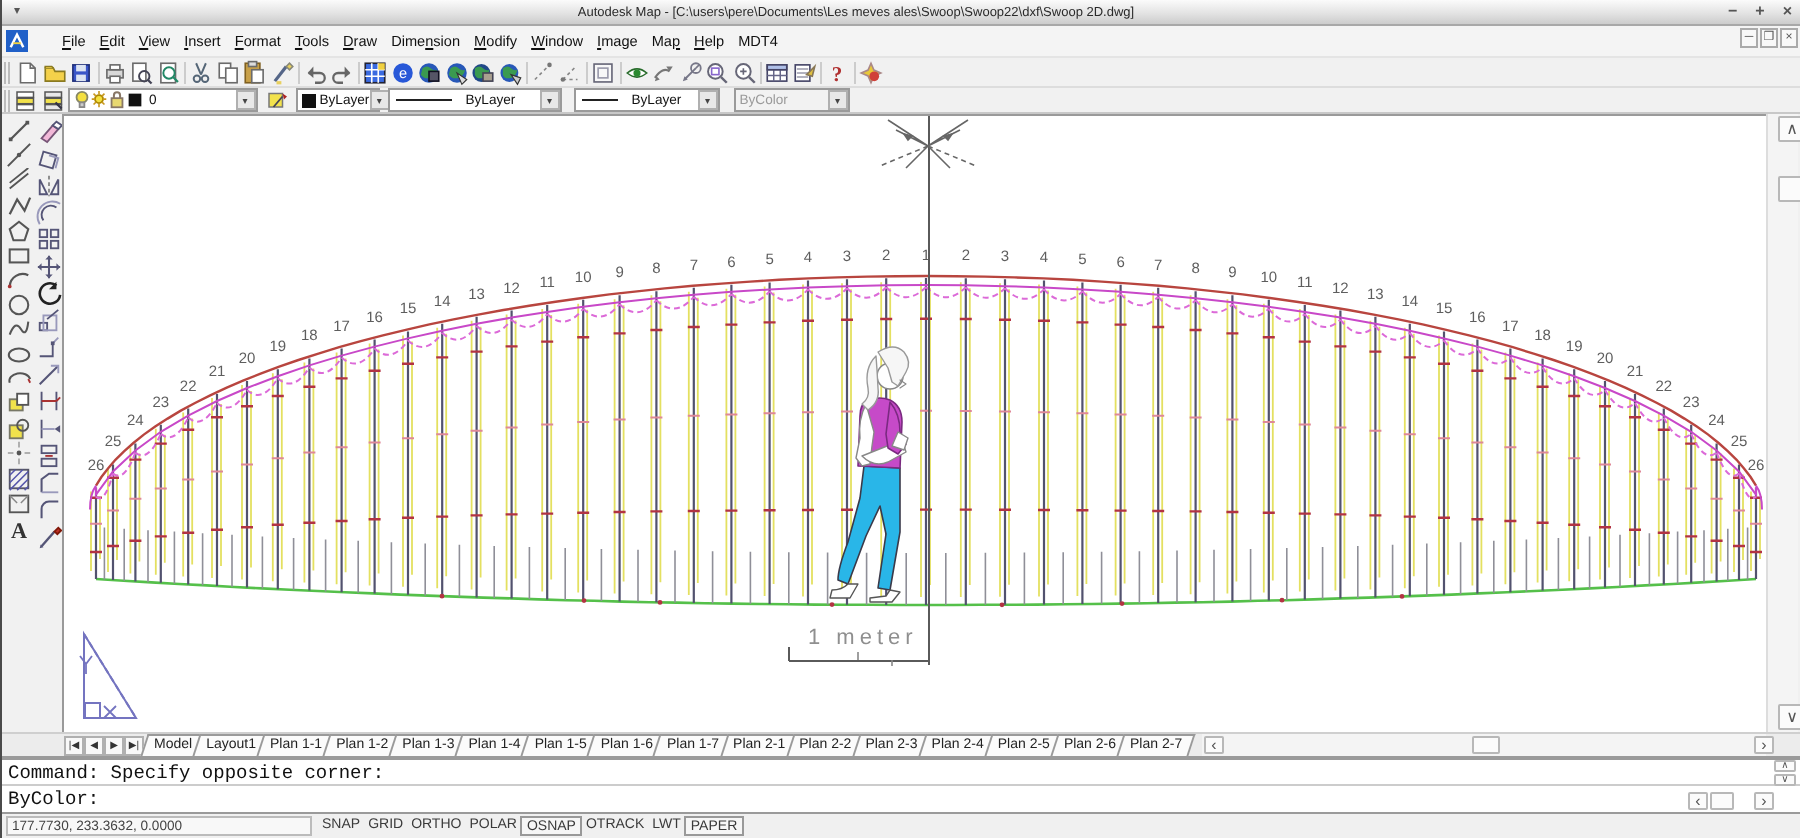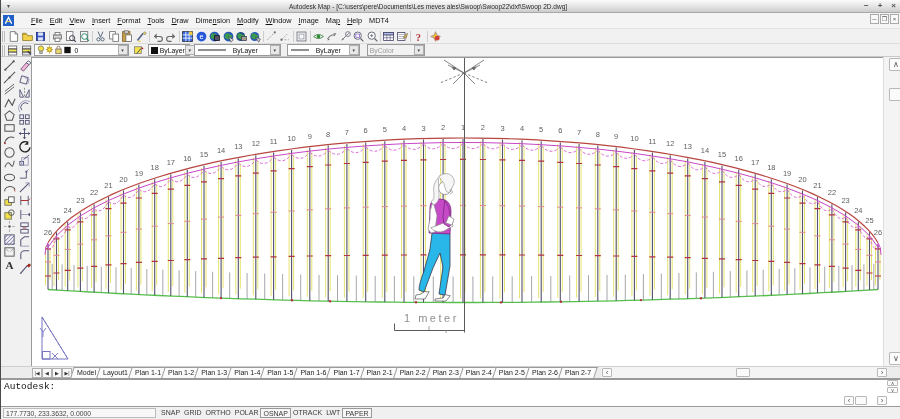--- a/index.html
+++ b/index.html
@@ -585,21 +585,22 @@
       <span class="tab">Plan 2-1</span>
       <span class="tab">Plan 2-2</span>
       <span class="tab">Plan 2-3</span>
       <span class="tab">Plan 2-4</span>
       <span class="tab">Plan 2-5</span>
       <span class="tab">Plan 2-6</span>
       <span class="tab">Plan 2-7</span>
  </div>
  <div id="hsb"></div>
  <div id="cmd">
-   <div class="l2">Autodesk:</div>
+   <div class="l1">Command: Specify opposite corner:</div>
+   <div class="l2">ByColor:</div>
  </div>
  <span class="sbtn" style="left:888px;top:58px;">∧</span>
  <span class="sbtn" style="left:888px;top:88px;"> </span>
  <span class="sbtn" style="left:888px;top:352px;">∨</span>
  <span class="sbtn" style="left:601px;top:368px;width:10px;height:9px;line-height:8px;">‹</span>
  <span class="sbtn" style="left:735px;top:368px;width:14px;height:9px;"> </span>
  <span class="sbtn" style="left:876px;top:368px;width:10px;height:9px;line-height:8px;">›</span>
  <span class="sbtn" style="left:886px;top:380px;width:11px;height:6px;line-height:4px;font-size:5px;">∧</span>
  <span class="sbtn" style="left:886px;top:387px;width:11px;height:6px;line-height:4px;font-size:5px;">∨</span>
  <span class="sbtn" style="left:843px;top:396px;width:10px;height:9px;line-height:8px;">‹</span>

